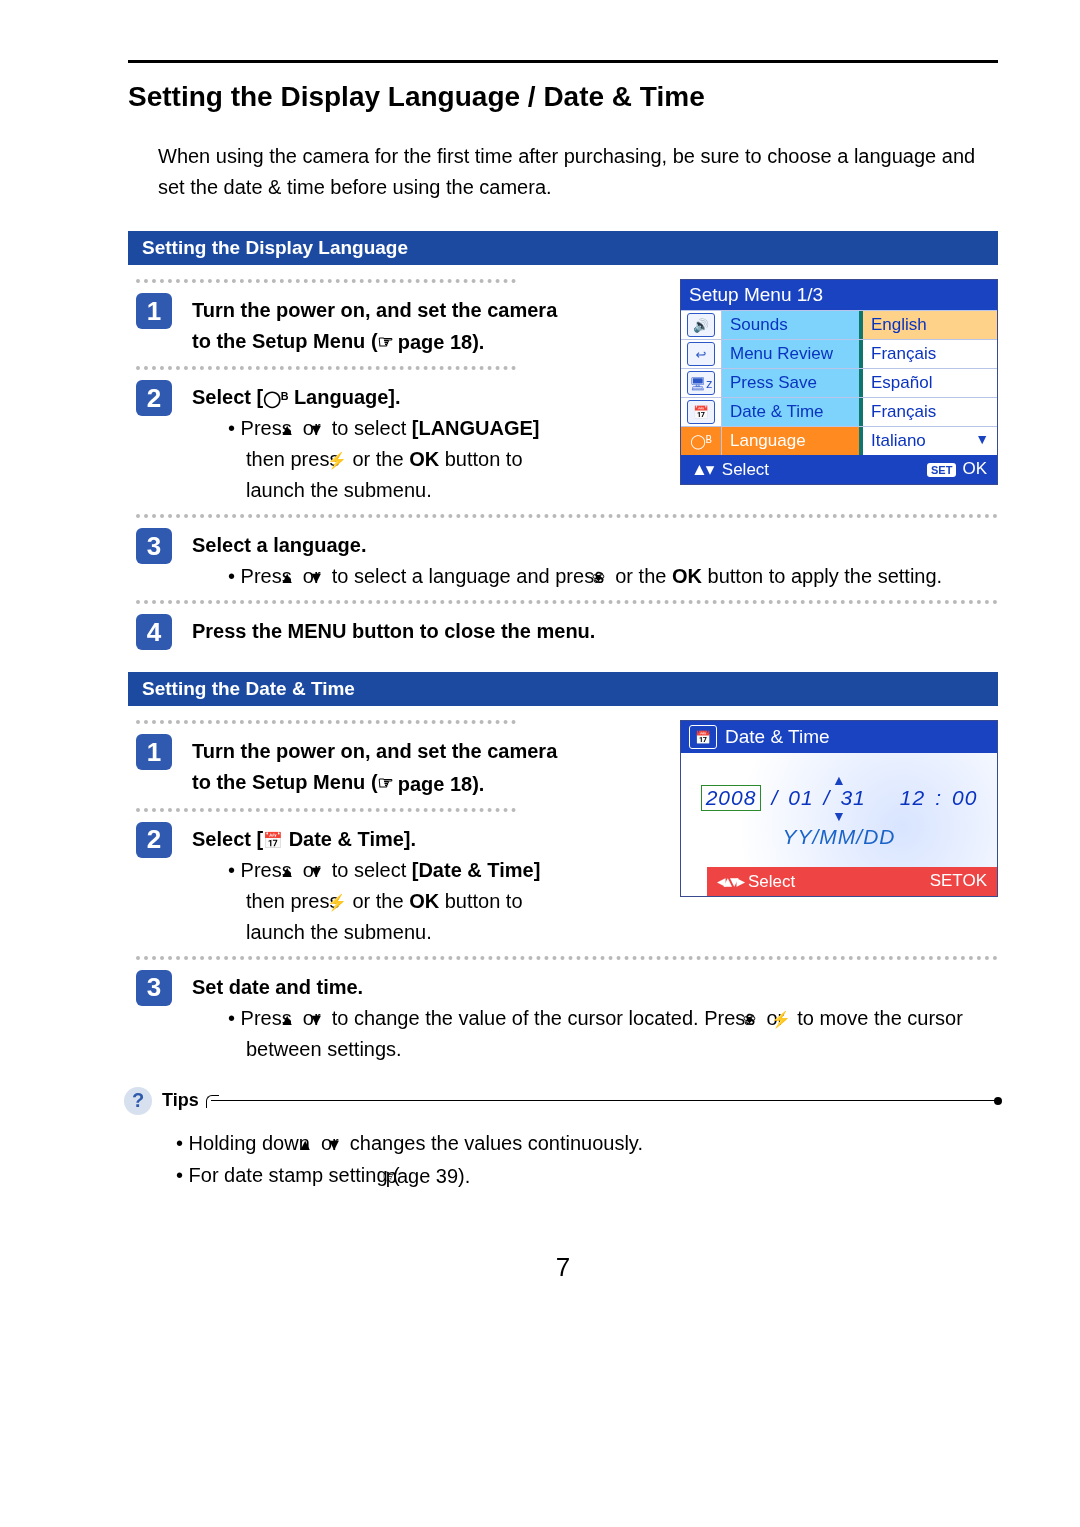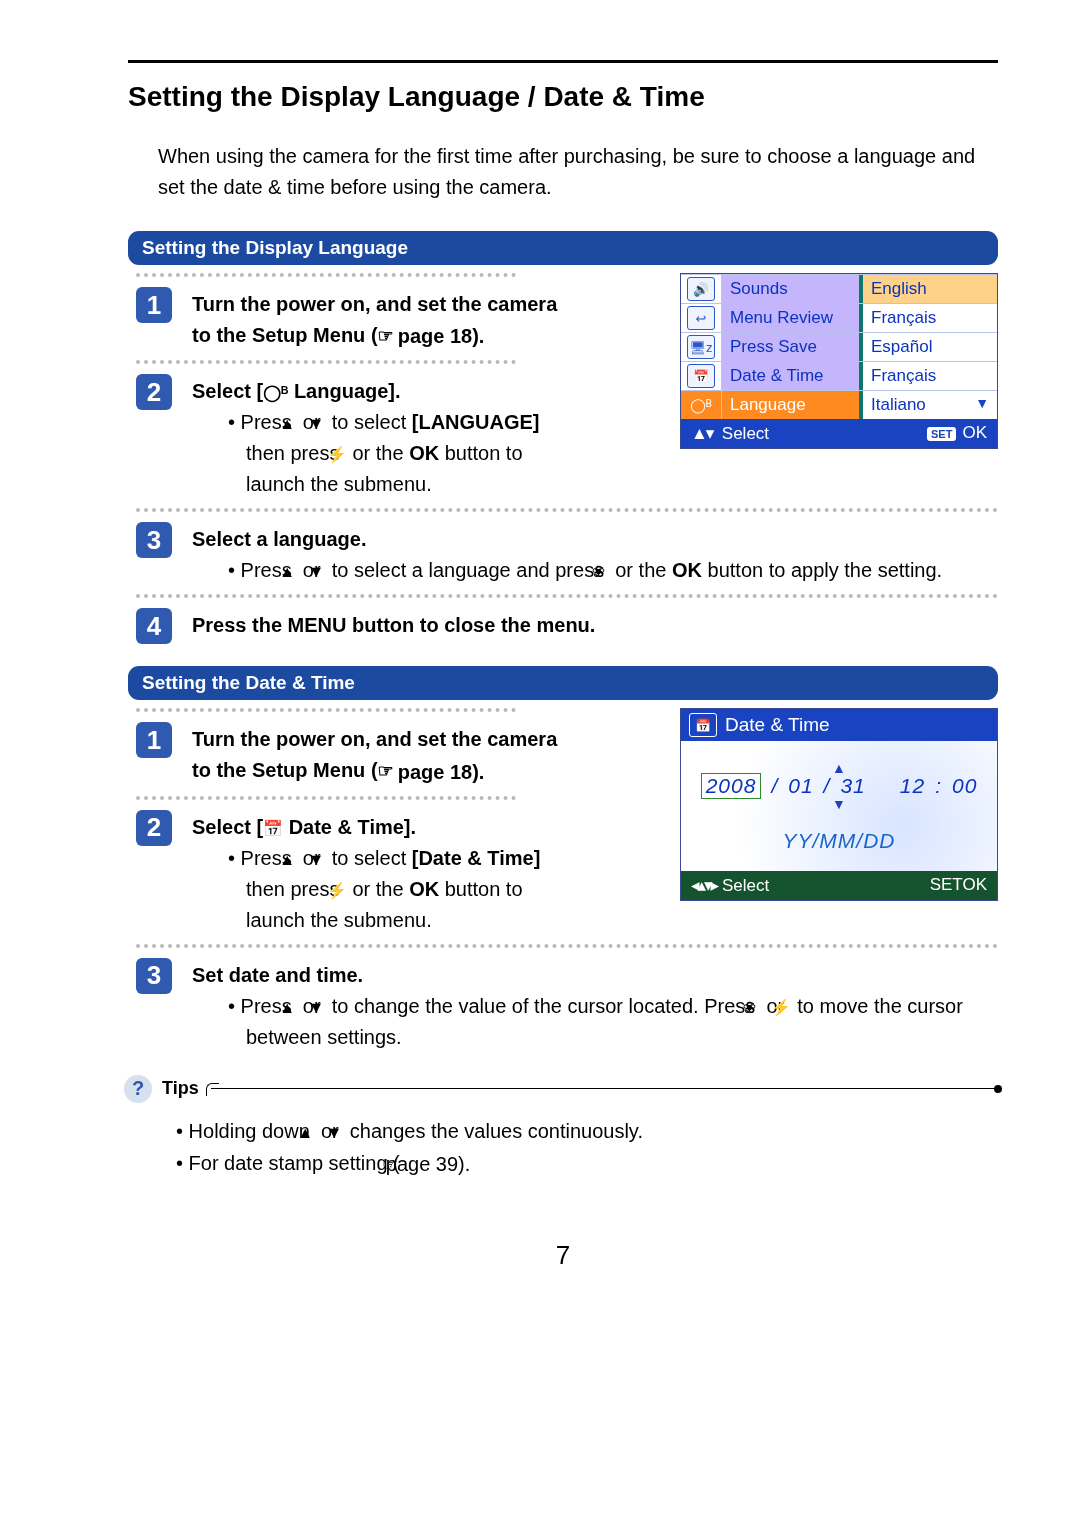--- a/index.html
+++ b/index.html
@@ -28,22 +28,21 @@
     font-size: 20px;
     line-height: 1.55;
     margin: 0 0 28px 30px;
   }
   .section-bar {
     background: #1b4aa0;
     color: #fff;
     font-weight: bold;
     font-size: 19px;
     padding: 6px 14px;
-    margin-bottom: 2px;
-    border-radius: 11px;
+    margin-bottom: 14px;
   }
   .step-area {
     position: relative;
     min-height: 240px;
     margin-bottom: 22px;
   }
   .screenshot {
     position: absolute;
     right: 0;
     top: 0;
@@ -68,21 +67,21 @@
     display:flex;
     align-items:center;
     justify-content:center;
     background:#fff;
     border-right:1px solid #b8c4e8;
   }
   .screenshot .row .cell-a {
     flex: 1;
     padding: 4px 8px;
     color: #0a33c0;
-    background:#c4b5fd;
+    background:#7dd3fc;
   }
   .screenshot .row .cell-b {
     width: 118px;
     padding: 4px 8px;
     color: #0a33c0;
     background:#fff;
     border-left:4px solid #0f766e;
   }
   .screenshot .row.sel .cell-a {
     background:#ff8a1f;
@@ -167,22 +166,22 @@
   .dt-title {
     background:#1943c1;color:#fff;padding:4px 8px;font-size:19px;display:flex;align-items:center;gap:8px;
   }
   .dt-body {
     background:#fff;color:#0a33c0;text-align:center;padding:22px 8px 18px 8px;background-image:radial-gradient(circle at 70% 65%, #d8e4ff 0, #fff 70%);
   }
   .dt-date-line { font-size:21px; font-style:italic; letter-spacing:1px; display:flex;justify-content:center;gap:10px;align-items:center;text-align:center;}
   .dt-year { border:1px solid #2b8a2b; padding:0 4px; position:relative;}
   .dt-arrow-up { color:#1943c1; font-size:14px; display:block; line-height:10px;}
   .dt-arrow-dn { color:#1943c1; font-size:14px; display:block; line-height:10px;}
-  .dt-fmt { color:#1a63c8; font-style:italic; font-size:21px; margin-top:20px; letter-spacing:1px;}
-  .dt-footer { background:#14532d;color:#fff;display:flex;justify-content:space-between;padding:4px 10px;font-size:17px;}
+  .dt-fmt { color:#1a63c8; font-style:italic; font-size:21px; margin-top:4px; letter-spacing:1px;}
+  .dt-footer { background:#ef4444;color:#fff;display:flex;justify-content:space-between;padding:4px 10px;font-size:17px;margin-left:26px;}
 
   
   .tips-wrap {
     position:relative;
     margin-top:20px;
   }
   .tips-badge {
     width:28px;height:28px;border-radius:50%;background:#d6e0ef;color:#2f5aab;font-weight:bold;font-size:20px;display:flex;align-items:center;justify-content:center;margin-right:10px;
   }
   .tips-head {
@@ -211,20 +210,21 @@
   <div class="rule"></div>
   <h1 class="page-title">Setting the Display Language / Date &amp; Time</h1>
 
   <p class="intro">When using the camera for the first time after purchasing, be sure to choose a language and set the date &amp; time before using the camera.</p>
 
   <div class="section-bar">Setting the Display Language</div>
 
   <div class="step-area">
 
     <div class="screenshot">
+      <div class="title-bar">Setup Menu 1/3</div>
 
       <div class="row">
         <div class="cell-icon">
             <span class="icon-box">🔊</span>
           </div>
         <div class="cell-a">Sounds</div>
         <div class="cell-b hl">English</div>
       </div>
       <div class="row">
         <div class="cell-icon">

